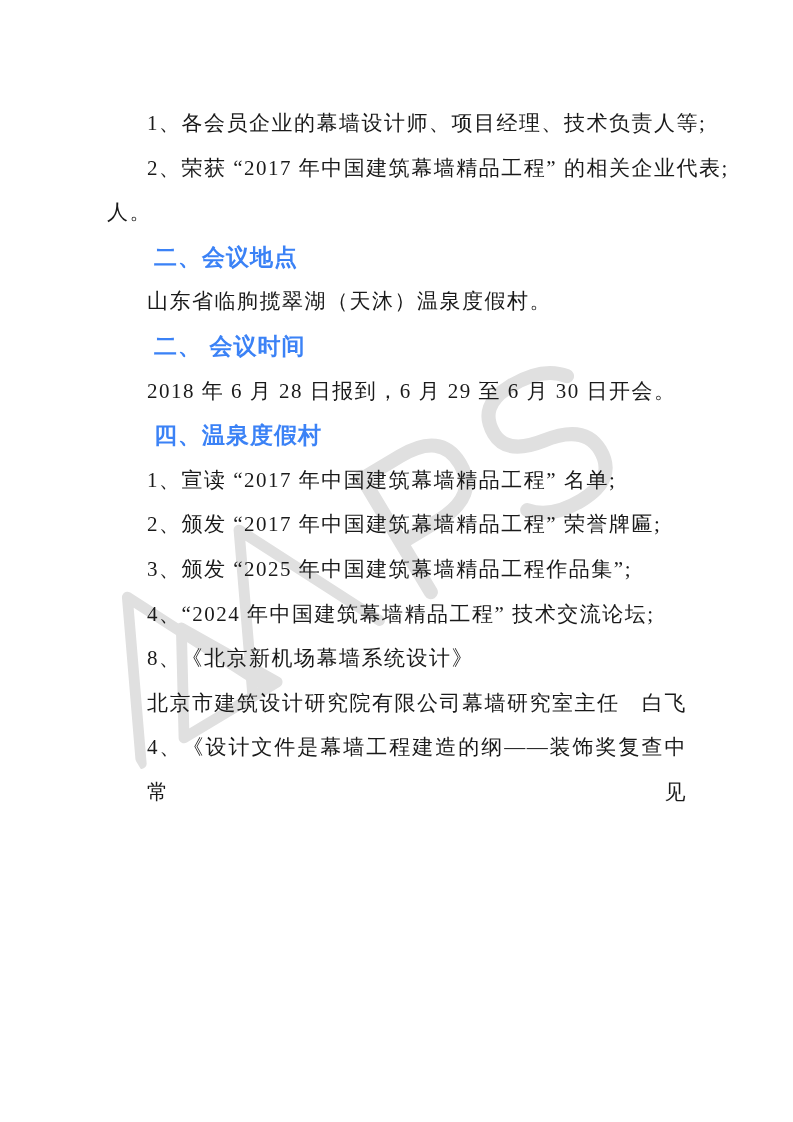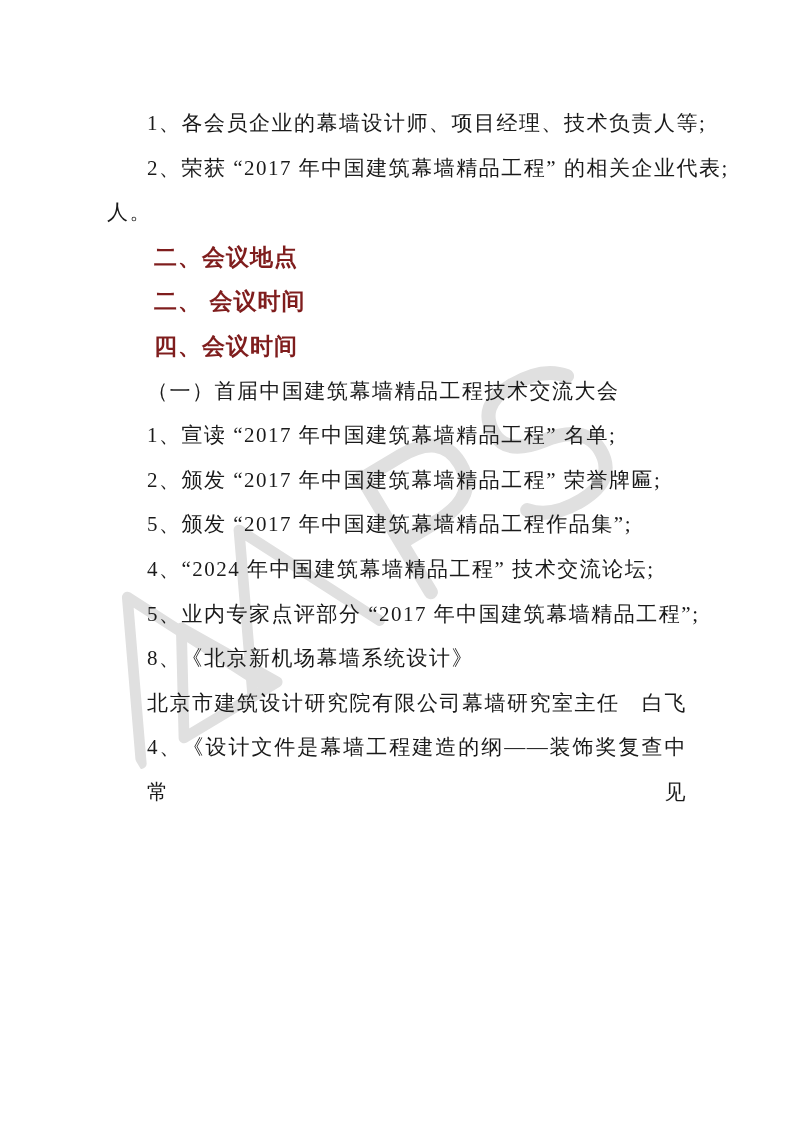--- a/index.html
+++ b/index.html
@@ -40,21 +40,21 @@
     overflow: visible;
   }
   .line.body {
     font-size: 21px;
     color: #1a1a1a;
     letter-spacing: 1.5px;
     font-family: "Liberation Serif", "DejaVu Serif", serif;
   }
   .line.heading {
     font-size: 23px;
-    color: #7f1d1d;
+    color: #3b82f6;
     font-weight: 700;
     letter-spacing: 1px;
     font-family: "Liberation Sans", "DejaVu Sans", sans-serif;
   }
   .line.indent { padding-left: 40px; }
   .line.heading.indent { padding-left: 47px; }
   .line.fill {
     white-space: normal;
     text-align: justify;
     text-align-last: justify;
@@ -90,28 +90,28 @@
         <path d="M522,46 Q507,27 473,27 Q437,27 437,57 Q437,80 473,86 Q513,92 513,120 Q513,151 474,151 Q442,151 427,133" stroke-width="13"></path>
       </g>
     </svg>
   </div>
 
   <div class="doc-content">
       <div class="line body indent">1、各会员企业的幕墙设计师、项目经理、技术负责人等;</div>
       <div class="line body indent">2、荣获 “2017 年中国建筑幕墙精品工程” 的相关企业代表;</div>
       <div class="line body">人。</div>
       <div class="line heading indent">二、会议地点</div>
+      <div class="line body indent">山东省临朐揽翠湖（天沐）温泉度假村。</div>
       <div class="line heading indent">二、 会议时间</div>
-      <div class="line heading indent">四、会议时间</div>
-      <div class="line body indent">（一）首届中国建筑幕墙精品工程技术交流大会</div>
+      <div class="line body indent">2018 年 6 月 28 日报到，6 月 29 至 6 月 30 日开会。</div>
+      <div class="line heading indent">四、温泉度假村</div>
       <div class="line body indent">1、宣读 “2017 年中国建筑幕墙精品工程” 名单;</div>
       <div class="line body indent">2、颁发 “2017 年中国建筑幕墙精品工程” 荣誉牌匾;</div>
-      <div class="line body indent">5、颁发 “2017 年中国建筑幕墙精品工程作品集”;</div>
+      <div class="line body indent">3、颁发 “2025 年中国建筑幕墙精品工程作品集”;</div>
       <div class="line body indent">4、“2024 年中国建筑幕墙精品工程” 技术交流论坛;</div>
-      <div class="line body indent">5、业内专家点评部分 “2017 年中国建筑幕墙精品工程”;</div>
       <div class="line body indent">8、《北京新机场幕墙系统设计》</div>
       <div class="line body indent">北京市建筑设计研究院有限公司幕墙研究室主任　白飞</div>
       <div class="line body indent fill">4、《设计文件是幕墙工程建造的纲——装饰奖复查中常见</div>
     </div>
 
   <div class="footer">2</div>
 
 </div>
 
 </body></html>

